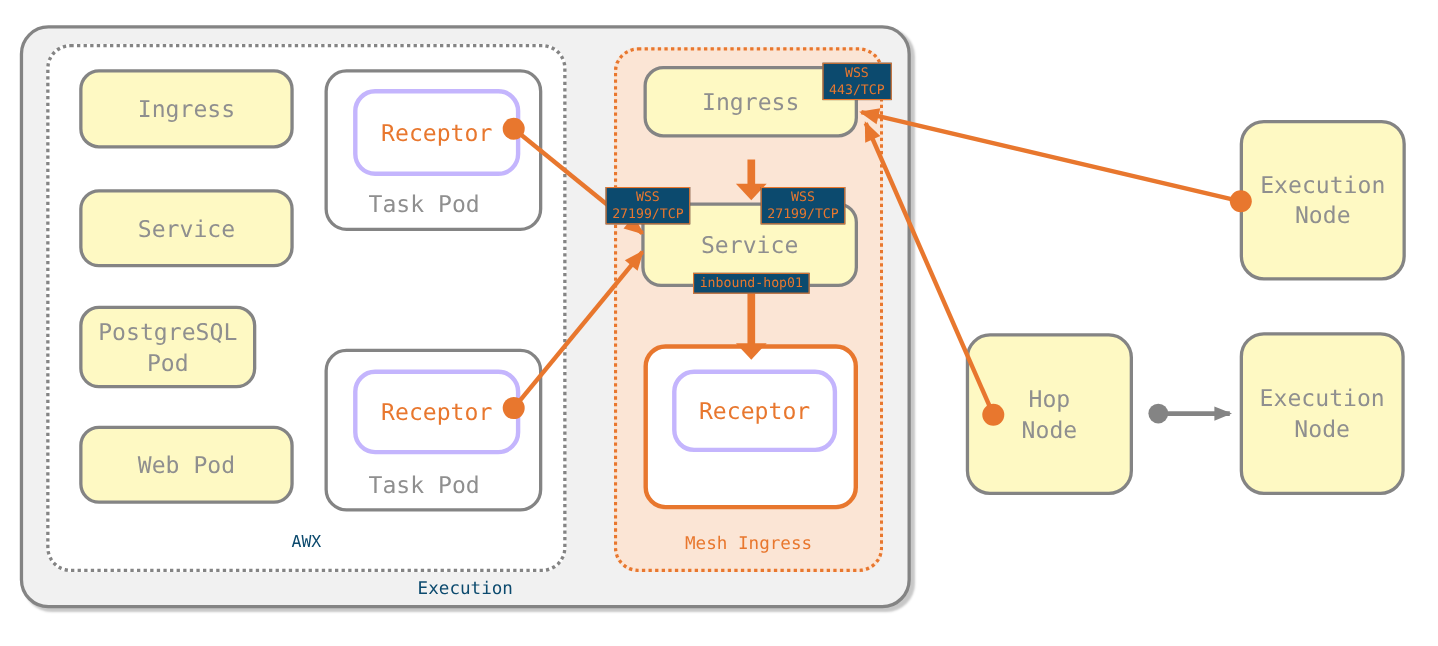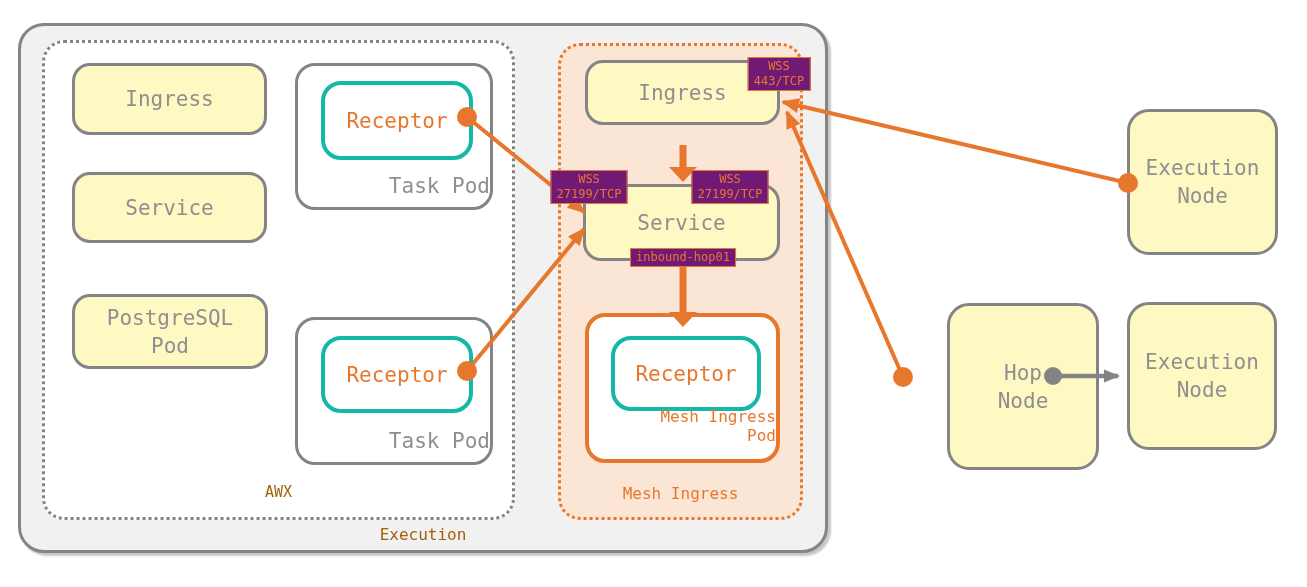--- a/index.html
+++ b/index.html
@@ -18,53 +18,53 @@
   .awx{
     left:42px;top:40px;width:473px;height:480px;
     background:#ffffff;border:3px dotted #848484;border-radius:22px;
   }
   .mesh{
     left:558px;top:43px;width:245px;height:477px;
     background:#fbe5d5;border:3px dotted #e8772e;border-radius:22px;
   }
   .container-label{
     position:absolute;left:0;right:0;text-align:center;
-    font-size:16px;color:#a16207;
+    font-size:16px;color:#0c4a6e;
   }
   .k8s .container-label{bottom:6px;}
   .awx .container-label{bottom:16px;font-size:15px;}
   .mesh .container-label{bottom:14px;color:#e8772e;margin-top:11px;}
   
   .node{
     position:absolute;box-sizing:border-box;background:#fef9c3;
     border:3px solid #848484;border-radius:18px;
     display:flex;align-items:center;justify-content:center;
     color:#8f8f8f;font-size:21px;line-height:28px;text-align:center;
     white-space:pre-line;
   }
   .pod{
     position:absolute;box-sizing:border-box;background:#ffffff;
     border:3px solid #848484;border-radius:20px;
   }
   .pod-sublabel{
-    position:absolute;left:0;right:0;bottom:9px;text-align:right;
+    position:absolute;left:0;right:0;bottom:9px;text-align:left;
     color:#8f8f8f;font-size:21px;margin-left:37px;
   }
   .receptor{
     position:absolute;box-sizing:border-box;background:#ffffff;
-    border:4px solid #14b8a6;border-radius:20px;
+    border:4px solid #c4b5fd;border-radius:20px;
     display:flex;align-items:center;justify-content:center;
     color:#e8772e;font-size:21px;
   }
   .mesh-pod{border-color:#e8772e;border-width:4px;}
   .mesh-pod .pod-sublabel{color:#e8772e;font-size:16px;bottom:14px;}
   
   .tag{
     position:absolute;box-sizing:border-box;z-index:6;
-    background:#701a75;border:1.5px solid #e8772e;color:#e8772e;
+    background:#0c4a6e;border:1.5px solid #e8772e;color:#e8772e;
     font-size:12px;line-height:15px;padding:1px 5px;
     text-align:center;white-space:pre-line;transform:translateX(-50%);
   }
   
   #arrows{position:absolute;left:0;top:0;z-index:5;pointer-events:none;}
 </style>
 </head>
 <body>
 
 <div id="stage">
@@ -76,42 +76,42 @@
   <div class="container awx">
     <div class="container-label">AWX</div>
   </div>
 
   <div class="container mesh">
     <div class="container-label">Mesh Ingress</div>
   </div>
 
   <div class="node" style="left:72px;top:63px;width:195px;height:72px;">Ingress</div>
   <div class="node" style="left:72px;top:172px;width:195px;height:71px;">Service</div>
-  <div class="node" style="left:72px;top:294px;width:196px;height:75px;text-align:center;">PostgreSQL
+  <div class="node" style="left:72px;top:278px;width:161px;height:75px;text-align:center;">PostgreSQL
 Pod</div>
+  <div class="node" style="left:72px;top:387px;width:195px;height:71px;">Web Pod</div>
 
   <div class="pod" style="left:295px;top:63px;width:198px;height:147px;">
     <div class="receptor" style="left:23px;top:15px;width:152px;height:79px;">Receptor</div>
     <div class="pod-sublabel">Task Pod</div>
   </div>
 
   <div class="pod" style="left:295px;top:317px;width:198px;height:148px;">
     <div class="receptor" style="left:23px;top:16px;width:152px;height:77px;">Receptor</div>
     <div class="pod-sublabel">Task Pod</div>
   </div>
 
   <div class="node" style="left:585px;top:60px;width:195px;height:65px;">Ingress</div>
   <div class="node" style="left:583px;top:184px;width:197px;height:77px;">Service</div>
 
   <div class="pod mesh-pod" style="left:585px;top:313px;width:195px;height:150px;">
     <div class="receptor" style="left:22px;top:19px;width:150px;height:75px;">Receptor</div>
-    <div class="pod-sublabel">Mesh Ingress Pod</div>
   </div>
 
-  <div class="node" style="left:947px;top:303px;width:152px;height:167px;border-radius:22px;">Hop
+  <div class="node" style="left:878px;top:303px;width:152px;height:147px;border-radius:22px;">Hop
 Node</div>
   <div class="node" style="left:1127px;top:109px;width:151px;height:146px;border-radius:22px;">Execution
 Node</div>
   <div class="node" style="left:1127px;top:302px;width:150px;height:148px;border-radius:22px;">Execution
 Node</div>
 
   <svg id="arrows" width="1307" height="587" viewBox="0 0 1307 587">
     <defs>
       <marker id="ah-o" markerUnits="userSpaceOnUse" markerWidth="20" markerHeight="18" refX="17" refY="9" orient="auto">
         <path d="M1,1.5 L19,9 L1,16.5 Z" fill="#e8772e"></path>

